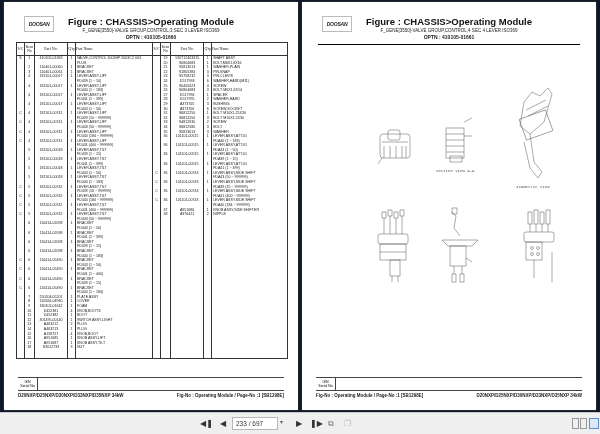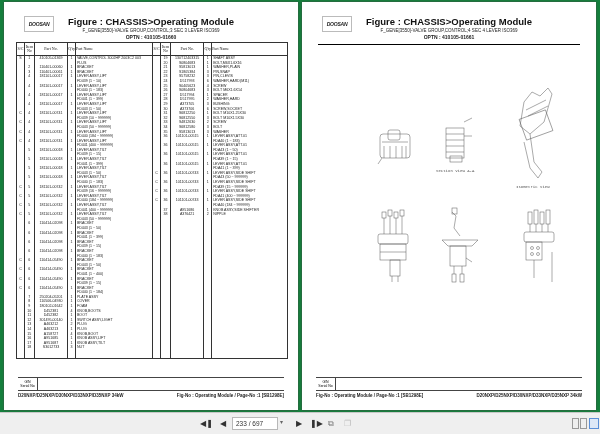--- a/index.html
+++ b/index.html
@@ -1,18 +1,18 @@
 <!DOCTYPE html>
 <html><head>
 <meta charset="utf-8">
 <style>
   * { box-sizing: border-box; margin: 0; padding: 0; }
   html, body { width: 600px; height: 434px; overflow: hidden; }
   body { background: #7a7a7a; font-family: "Liberation Sans", sans-serif; position: relative; }
-  .viewer { position: absolute; left: 0; top: 0; width: 600px; height: 412px; background: #15803d; }
+  .viewer { position: absolute; left: 0; top: 0; width: 600px; height: 412px; background: #0f172a; }
   .page { position: absolute; top: 2px; background: #fff; width: 294px; height: 408px; box-shadow: 0 0 2px #444; overflow: hidden; }
   .page.left { left: 4px; }
   .page.right { left: 302px; }
   .logo { position: absolute; left: 20px; top: 14px; width: 30px; height: 16px; border: 1px solid #bbb; font-size: 5px; font-weight: bold; font-style: italic; color: #222; display: flex; align-items: center; justify-content: center; letter-spacing: -0.2px; }
   .hdr { position: absolute; left: 0; right: 0; top: 14px; text-align: center; }
   .hdr .t1 { font-size: 9.5px; font-weight: bold; color: #111; }
   .hdr .t2 { font-size: 4.5px; color: #222; margin-top: 1px; }
   .hdr .t3 { font-size: 5px; font-weight: bold; color: #222; margin-top: 1px; }
   .rule { position: absolute; left: 16px; right: 16px; top: 42px; border-top: 1px solid #000; }
   table.parts { position: absolute; left: 12px; top: 40px; width: 272px; border-collapse: collapse; font-size: 3.6px; color: #222; border: 1px solid #333; }

